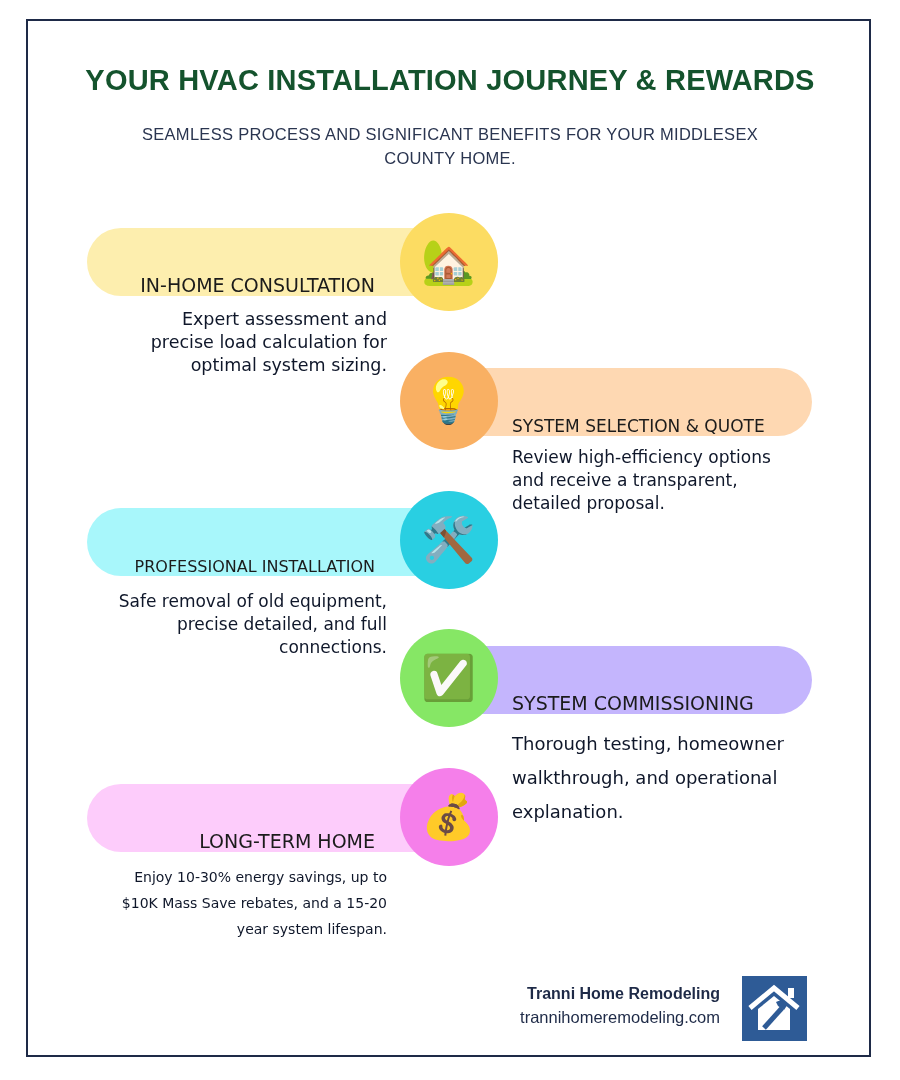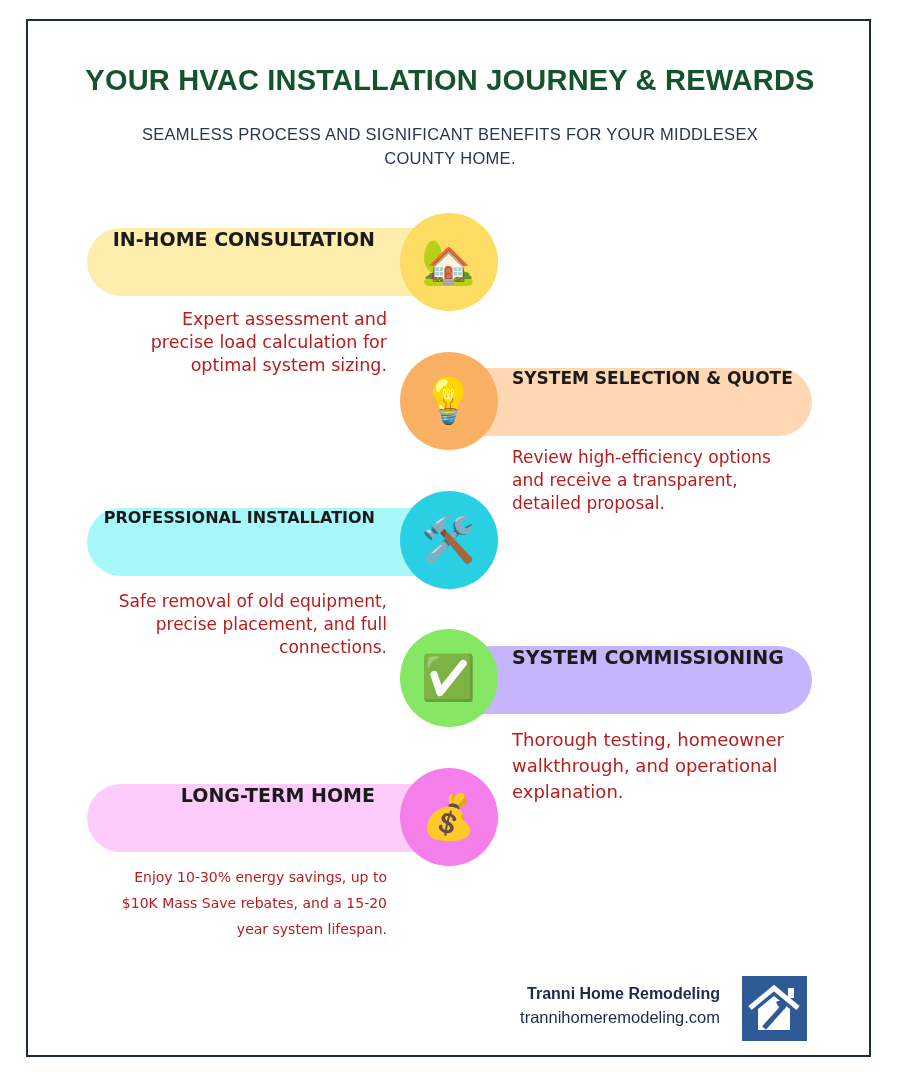--- a/index.html
+++ b/index.html
@@ -6,29 +6,29 @@
   body { width:900px; height:1080px; position:relative; overflow:hidden;
          font-family:"DejaVu Sans", "Liberation Sans", sans-serif; color:#1f1f1f; }
   .frame { position:absolute; left:26px; top:19px; width:845px; height:1038px;
            border:2px solid #1e2a47; box-sizing:border-box; }
   .title { position:absolute; left:0; width:900px; top:64px; text-align:center;
            font-family:"Liberation Sans", sans-serif; font-weight:bold; font-size:29px;
            color:#14532d; letter-spacing:0.2px; }
   .subtitle { position:absolute; left:105px; width:690px; top:122px; text-align:center;
            font-family:"Liberation Sans", sans-serif; font-size:16.5px; line-height:24px;
            color:#2a3550; letter-spacing:0.3px; }
-  .pill { position:absolute; height:68px; border-radius:34px; display:flex; align-items:flex-start;
-          box-sizing:border-box; font-family:"DejaVu Sans", sans-serif; font-weight:bold;
+  .pill { position:absolute; height:68px; border-radius:34px; display:flex; align-items:flex-end;
+          box-sizing:border-box; font-family:"DejaVu Sans", sans-serif; font-weight:normal;
           font-size:18px; color:#1b1b1b; }
   .pill.left { left:87px; width:400px; justify-content:flex-end; padding-right:112px; }
   .pill.right { left:410px; width:402px; justify-content:flex-start; padding-left:102px; }
   .circle { position:absolute; width:98px; height:98px; border-radius:50%; left:400px;
             display:flex; align-items:center; justify-content:center; font-size:44px; line-height:1; }
   .desc { position:absolute; font-family:"DejaVu Sans", sans-serif; font-size:17px; line-height:23px;
-          color:#b91c1c; }
+          color:#0f172a; }
   .desc.left { right:513px; text-align:right; width:300px; }
   .desc.right { left:512px; text-align:left; width:300px; }
   .brand { position:absolute; right:180px; top:985px; text-align:right; }
   .brand-name { font-family:"Liberation Sans", sans-serif; font-weight:bold; font-size:16px; color:#1e2a47; }
   .brand-url { font-family:"Liberation Sans", sans-serif; font-size:16.5px; color:#1e2a47; margin-top:5px; }
   .logo { position:absolute; left:742px; top:976px; width:65px; height:65px; background:#2e5b96; }
 </style>
 </head>
 <body>
 
@@ -52,29 +52,29 @@
   <span>💡</span>
 </div>
 <div class="desc right" style="top:446px;width:290px;">Review high-efficiency options and receive a transparent, detailed proposal.</div>
 
 <div class="pill left" style="top:508px;background:#a8f7fb;">
   <span style="font-size:16px;margin-left:16px;">PROFESSIONAL INSTALLATION</span>
 </div>
 <div class="circle" style="top:491px;background:#29cfe2;">
   <span>🛠️</span>
 </div>
-<div class="desc left" style="top:590px;width:290px;">Safe removal of old equipment, precise placement, and full connections.</div>
+<div class="desc left" style="top:590px;width:290px;">Safe removal of old equipment, precise detailed, and full connections.</div>
 
 <div class="pill right" style="top:646px;background:#c4b5fd;">
   <span style="font-size:19px;">SYSTEM COMMISSIONING</span>
 </div>
 <div class="circle" style="top:629px;background:#86e765;">
   <span>✅</span>
 </div>
-<div class="desc right" style="top:727px;width:290px;font-size:18px;line-height:26px;">Thorough testing, homeowner walkthrough, and operational explanation.</div>
+<div class="desc right" style="top:727px;width:290px;font-size:18px;line-height:34px;">Thorough testing, homeowner walkthrough, and operational explanation.</div>
 
 <div class="pill left" style="top:784px;background:#fdccfb;">
   <span style="font-size:19px;">LONG-TERM HOME</span>
 </div>
 <div class="circle" style="top:768px;background:#f57fea;">
   <span>💰</span>
 </div>
 <div class="desc left" style="top:864px;width:290px;font-size:14px;line-height:26px;">Enjoy 10-30% energy savings, up to $10K Mass Save rebates, and a 15-20 year system lifespan.</div>
 
 <div class="brand">

